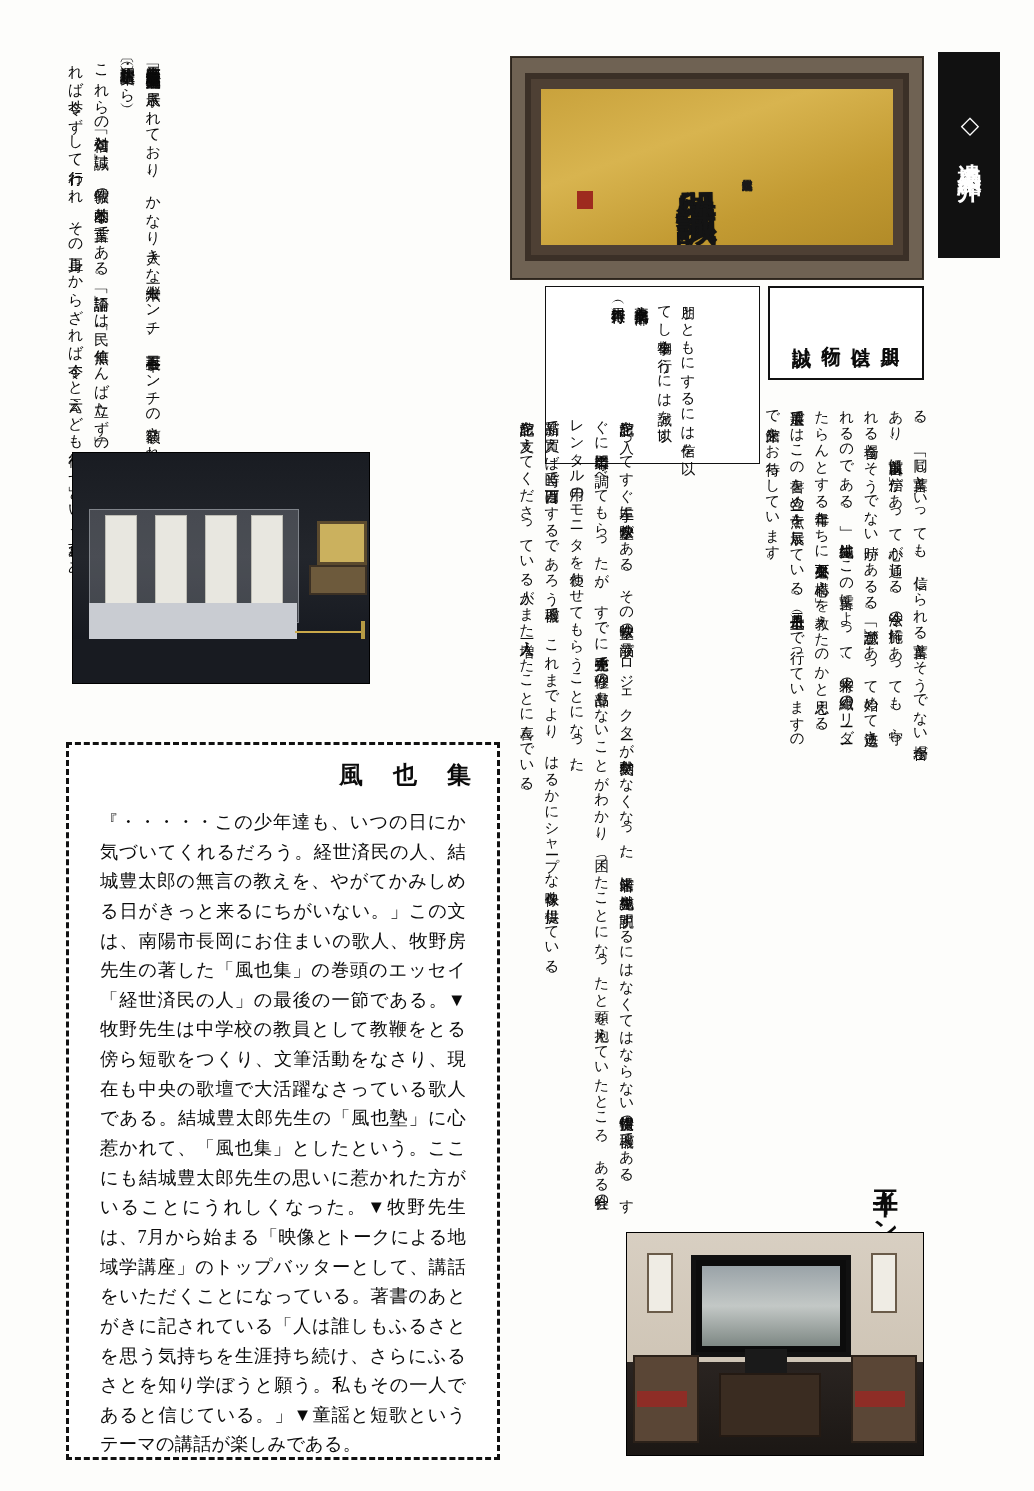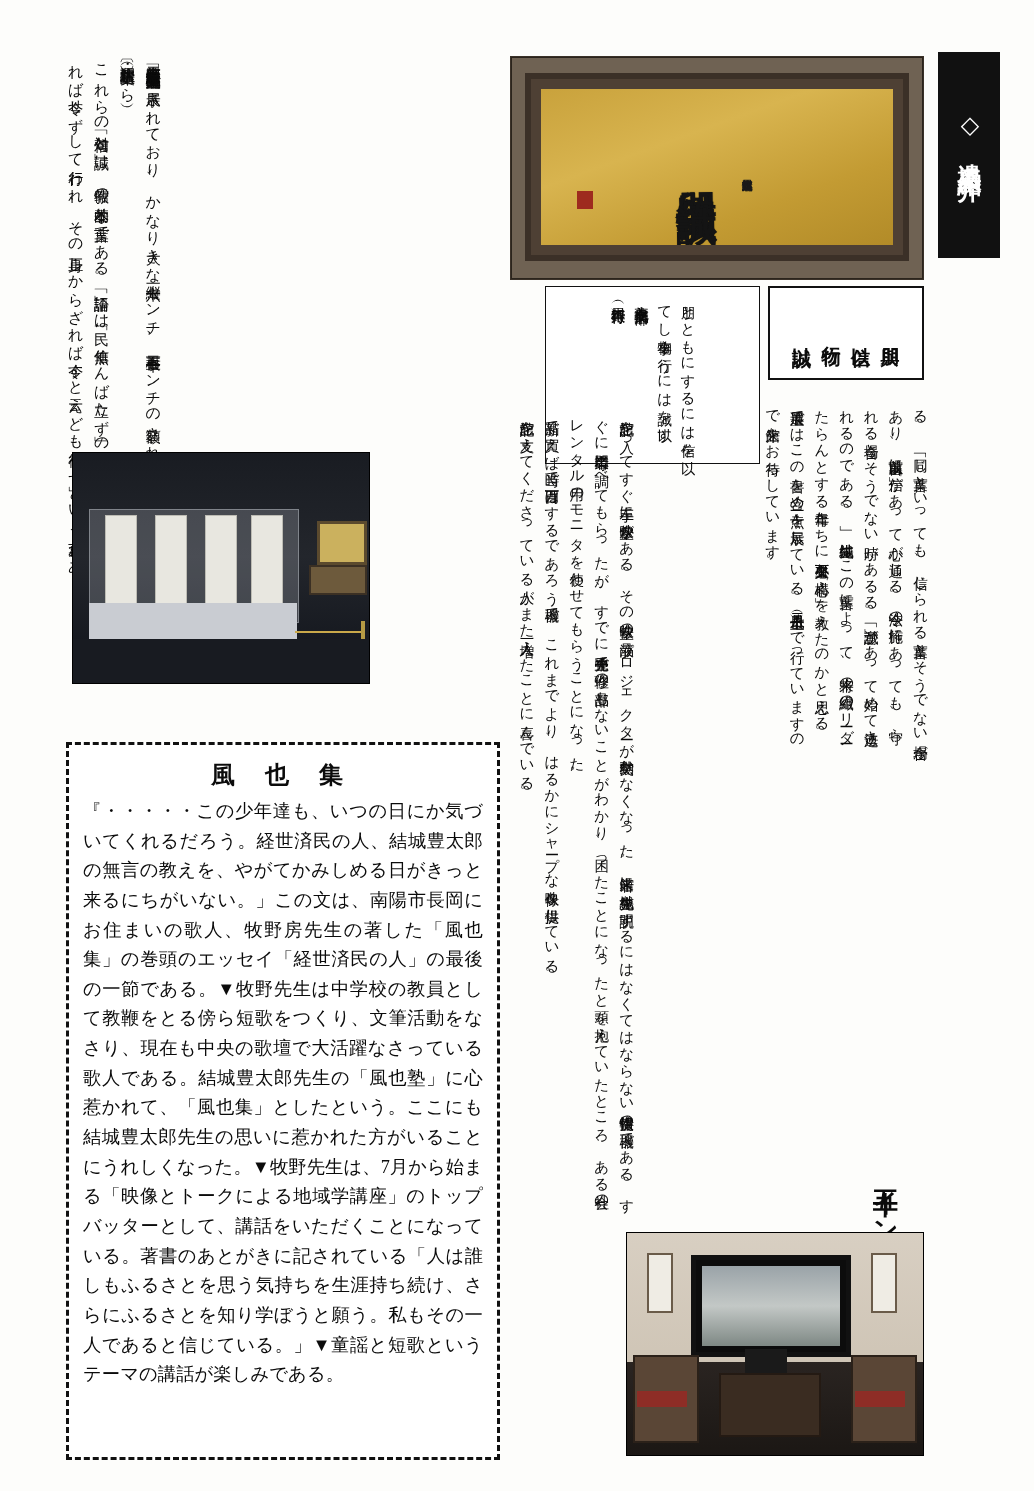--- a/index.html
+++ b/index.html
@@ -368,34 +368,34 @@
     left: 66px;
     top: 742px;
     width: 434px;
     height: 718px;
     border: 3px dashed #111;
     background: #fff;
     box-sizing: border-box;
     padding: 10px 14px 12px 14px;
   }
   #fuyashu-title {
-    text-align: center;
+    text-align: right;
     font-size: 24px;
     font-weight: bold;
     letter-spacing: 0.5em;
     margin: 4px 0 6px 0;
   }
   #fuyashu-body {
     font-size: 18.3px;
     line-height: 1.62;
     text-align: justify;
     letter-spacing: 0.005em;
     font-family: "Liberation Serif", "DejaVu Serif", serif;
   }
-  #fuyashu-body p { margin: 0; text-indent: 0; }
+  #fuyashu-body p { margin: 17px; text-indent: 0; }
 </style>
 </head>
 <body>
 
 <div class="page">
 
   <div id="header-badge">
     <div class="vtext">◇遺墨紹介◇</div>
   </div>
 

